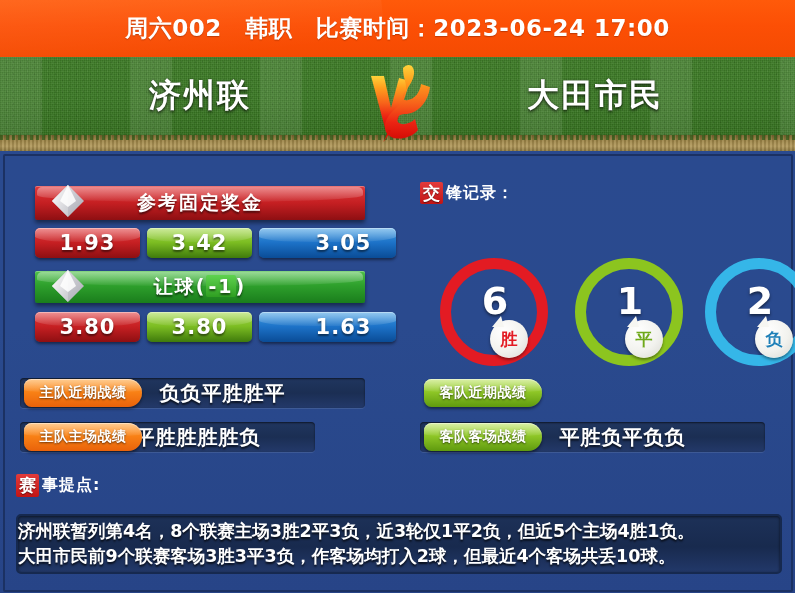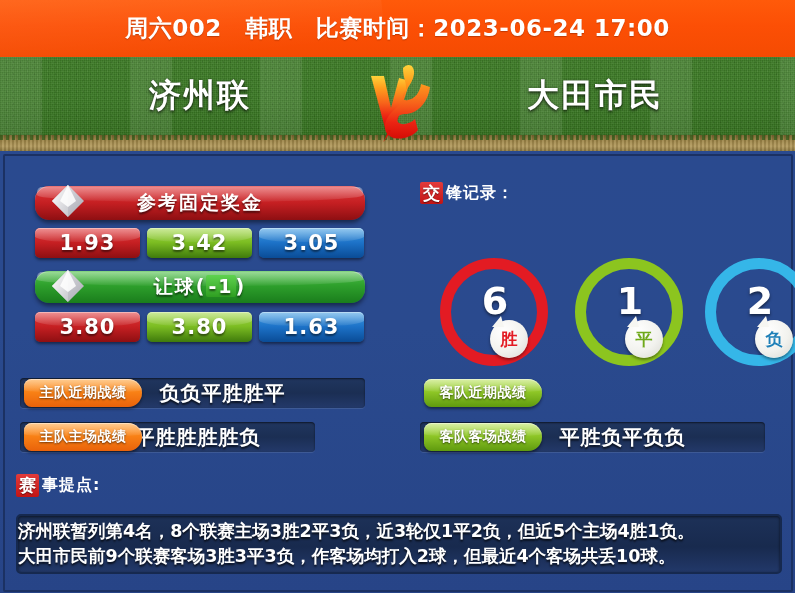--- a/index.html
+++ b/index.html
@@ -104,26 +104,26 @@
   .barbtn:before{
     content:"";position:absolute;left:0;top:0;right:0;height:46%;
     background:linear-gradient(180deg,rgba(255,255,255,.45),rgba(255,255,255,.06));
     border-radius:5px 5px 40% 40%;
     pointer-events:none;
   }
   .barbtn span{position:relative;z-index:2;}
 
   .bar-red   {background:linear-gradient(180deg,#e0393c 0%,#c51f22 50%,#8e0f12 100%);}
   .bar-green {background:linear-gradient(180deg,#a3d94a 0%,#7cbd22 48%,#3f7a0c 100%);}
-  .bar-blue  {background:linear-gradient(180deg,#3f9de3 0%,#1c71c7 50%,#0a4c96 100%);}
+  .bar-blue  {background:linear-gradient(180deg,#3f9de3 0%,#1c71c7 50%,#0a4c96 100%);padding-left:32px;}
   .bar-darkgreen{background:linear-gradient(180deg,#4fc04a 0%,#2ea02c 45%,#1a7d1c 100%);}
 
   
   .titlebar{
-    position:absolute;left:35px;width:330px;height:34px;border-radius:14px;
+    position:absolute;left:35px;width:330px;height:34px;border-radius:2px;
     display:flex;align-items:center;justify-content:center;
     color:#fff;font-size:19px;font-weight:bold;letter-spacing:2px;
     text-shadow:0 2px 2px rgba(0,0,0,.55);
     box-shadow:0 3px 4px rgba(0,0,0,.45), inset 0 1px 0 rgba(255,255,255,.3);
     overflow:visible;
   }
   .titlebar .gloss{
     position:absolute;left:2px;top:1px;right:2px;height:45%;
     background:linear-gradient(180deg,rgba(255,255,255,.42),rgba(255,255,255,.04));
     border-radius:5px 5px 45% 45%;

